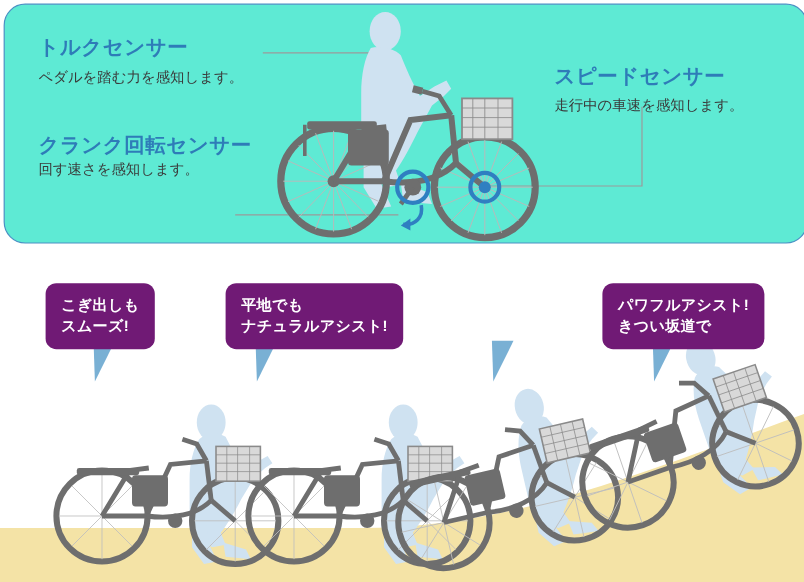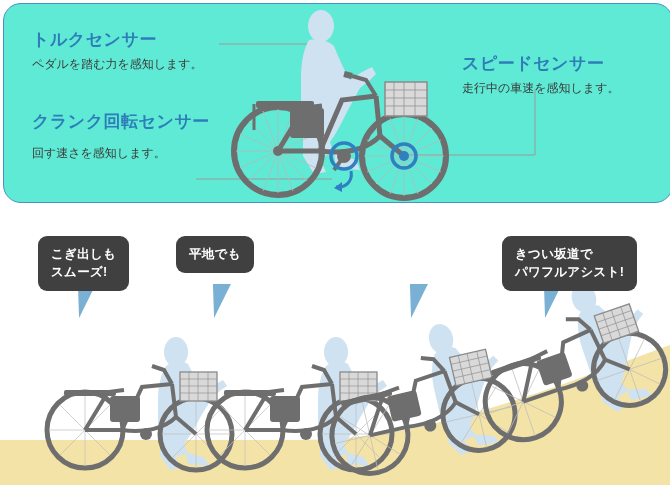--- a/index.html
+++ b/index.html
@@ -53,40 +53,40 @@
 
   
   #bike-art, #scene-art {
     position: absolute;
     left: 0; top: 0;
   }
 
   
   .bubble {
     position: absolute;
-    background: #404040;
+    background: #701a75;
     border-radius: 9px;
     color: #ffffff;
     font-size: 12.5px;
     font-weight: bold;
     line-height: 1.45;
     padding: 9px 13px 10px 13px;
     box-sizing: border-box;
     white-space: nowrap;
     letter-spacing: 0.3px;
   }
   .bubble-tail {
     position: absolute;
     width: 0; height: 0;
     border-left: 9px solid transparent;
     border-right: 9px solid transparent;
     border-top: 34px solid #79b0d4;
   }
   #bubble-1 { left: 38px;  top: 236px; }
-  #bubble-2 { left: 176px; top: 236px; }
+  #bubble-2 { left: 188px; top: 236px; }
   #bubble-3 { left: 371px; top: 236px; }
   #bubble-4 { left: 502px; top: 236px; }
   #bubble-tail-1 { left: 74px;  top: 284px; transform: skewX(-13deg); }
   #bubble-tail-2 { left: 209px; top: 284px; transform: skewX(-13deg); }
   #bubble-tail-3 { left: 406px; top: 284px; transform: skewX(-13deg); }
   #bubble-tail-4 { left: 540px; top: 284px; transform: skewX(-13deg); }
 </style>
 </head>
 <body>
 
@@ -202,21 +202,21 @@
       </g>
     </svg>
 
     <div class="callout" id="callout-torque">
       <div class="callout-title">トルクセンサー</div>
       <div class="callout-body">ペダルを踏む力を感知します。</div>
     </div>
 
     <div class="callout" id="callout-crank">
       <div class="callout-title">クランク回転センサー</div>
-      <div class="callout-body" style="margin-top:12px">回す速さを感知します。</div>
+      <div class="callout-body" style="margin-top:0">回す速さを感知します。</div>
     </div>
 
     <div class="callout" id="callout-speed">
       <div class="callout-title">スピードセンサー</div>
       <div class="callout-body">走行中の車速を感知します。</div>
     </div>
   </div>
 
   <svg id="scene-art" width="670" height="485" viewBox="0 0 670 485">
 
@@ -455,19 +455,20 @@
   <div class="bubble-tail" id="bubble-tail-2"></div>
   <div class="bubble-tail" id="bubble-tail-3"></div>
   <div class="bubble-tail" id="bubble-tail-4"></div>
 
   <div class="bubble" id="bubble-1">
     <div>こぎ出しも</div>
     <div>スムーズ!</div>
   </div>
   <div class="bubble" id="bubble-2">
     <div>平地でも</div>
+    <div>ナチュラルアシスト!</div>
   </div>
   <div class="bubble" id="bubble-4">
+    <div>パワフルアシスト!</div>
     <div>きつい坂道で</div>
-    <div>パワフルアシスト!</div>
   </div>
 
 </div>
 
 </body></html>

